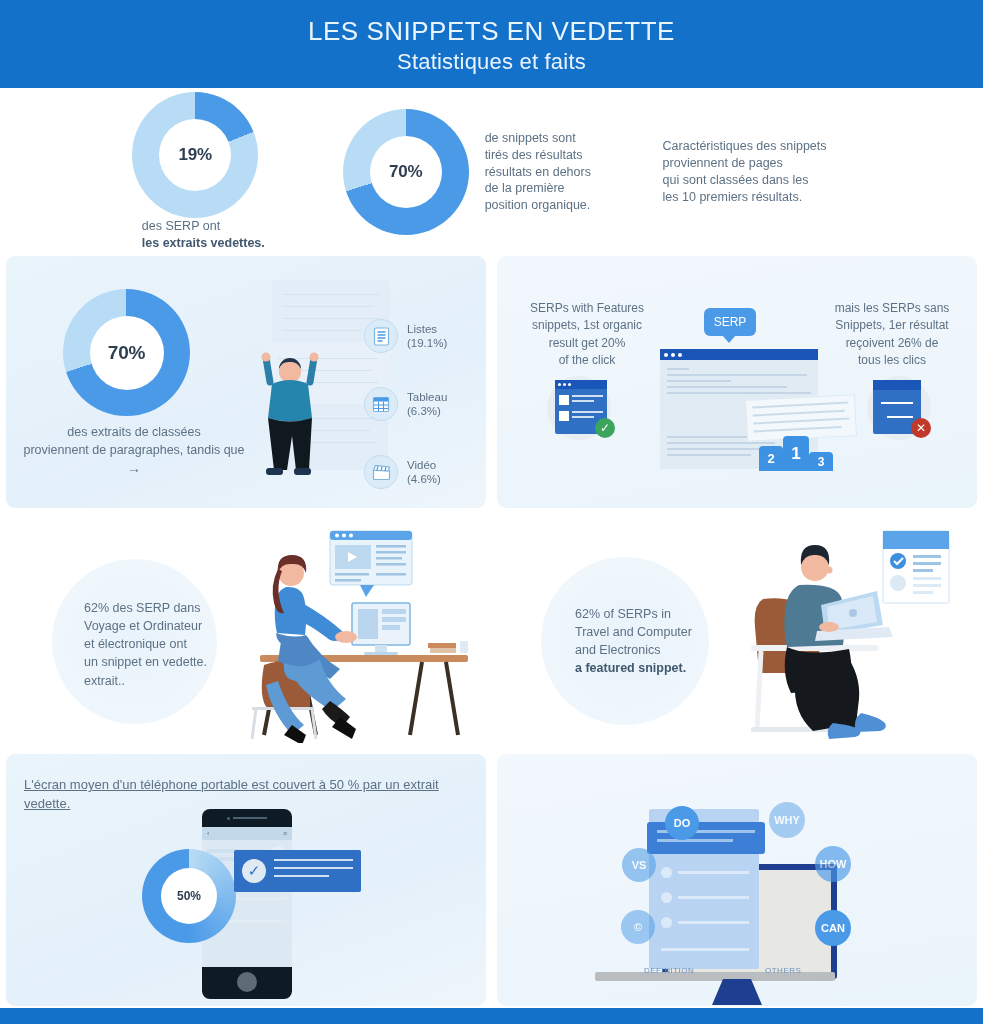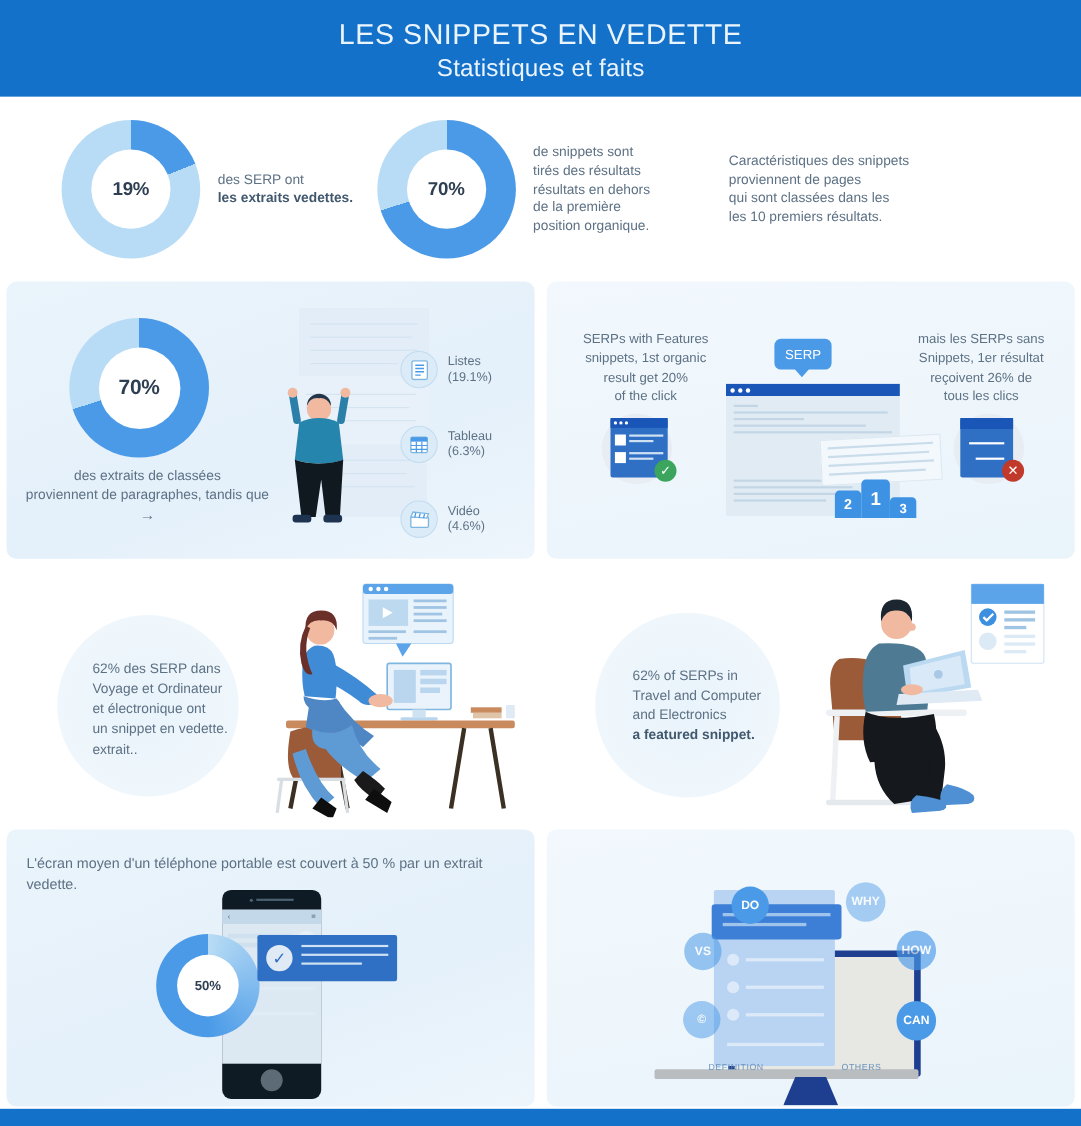--- a/index.html
+++ b/index.html
@@ -30,21 +30,21 @@
   }
 
   
   .toprow {
     width: 983px; height: 168px;
     background: #ffffff;
     display: flex; align-items: center;
     padding: 0 12px;
   }
   .topstat { display: flex; align-items: center; }
-  .topstat.s1 { width: 330px; padding-left: 44px; }
+  .topstat.s1 { width: 330px; padding-left: 44px; flex-direction: column; }
   .topstat.s2 { width: 320px; padding-left: 8px; }
   .topstat.s3 { width: 333px; padding-left: 0px; }
 
   .donut { position: relative; flex: 0 0 auto; }
   .donut .hole {
     position: absolute; left: 50%; top: 50%;
     transform: translate(-50%,-50%);
     background: #fff; border-radius: 50%;
     display: flex; align-items: center; justify-content: center;
   }
@@ -138,21 +138,21 @@
           display:flex;align-items:center;justify-content:center;color:#fff;font-size:12px; }
 
   
   .blob { position:absolute; border-radius:50%;
           background: radial-gradient(circle,#e9f3fb 0%, #eff7fc 70%, #f6fbfe 100%); }
   .r3-txt { position:absolute; font-size:12.5px; color:#5d7184; line-height:1.45; }
   .r3-txt .b { font-weight:bold; color:#41586e; }
 
   
   .r4-head { position:absolute; top:22px; left:0; width:100%; text-align:center;
-             font-size:13px; color:#5d7184; line-height:1.45; padding: 0 24px; }
+             font-size:13px; color:#5d7184; line-height:1.45; padding: 0 24px; text-decoration: underline; }
   .phone { position:absolute; left:196px; top:55px; width:90px; height:190px;
            background:#0e1a24; border-radius:8px; }
   .phone-scr { position:absolute; left:0; top:18px; width:90px; height:140px; background:#dce8f2; }
   .phone-home { position:absolute; left:50%; bottom:7px; transform:translateX(-50%);
                 width:20px;height:20px;border-radius:50%;background:#5d6b77; }
   .ph-donut { position:absolute; left:136px; top:95px; width:94px; height:94px; border-radius:50%; }
   .ph-hole { position:absolute; left:50%; top:50%; transform:translate(-50%,-50%);
              width:56px;height:56px;border-radius:50%;background:#fff;
              display:flex;align-items:center;justify-content:center;
              font-size:12px;font-weight:bold;color:#2e3f52; }

